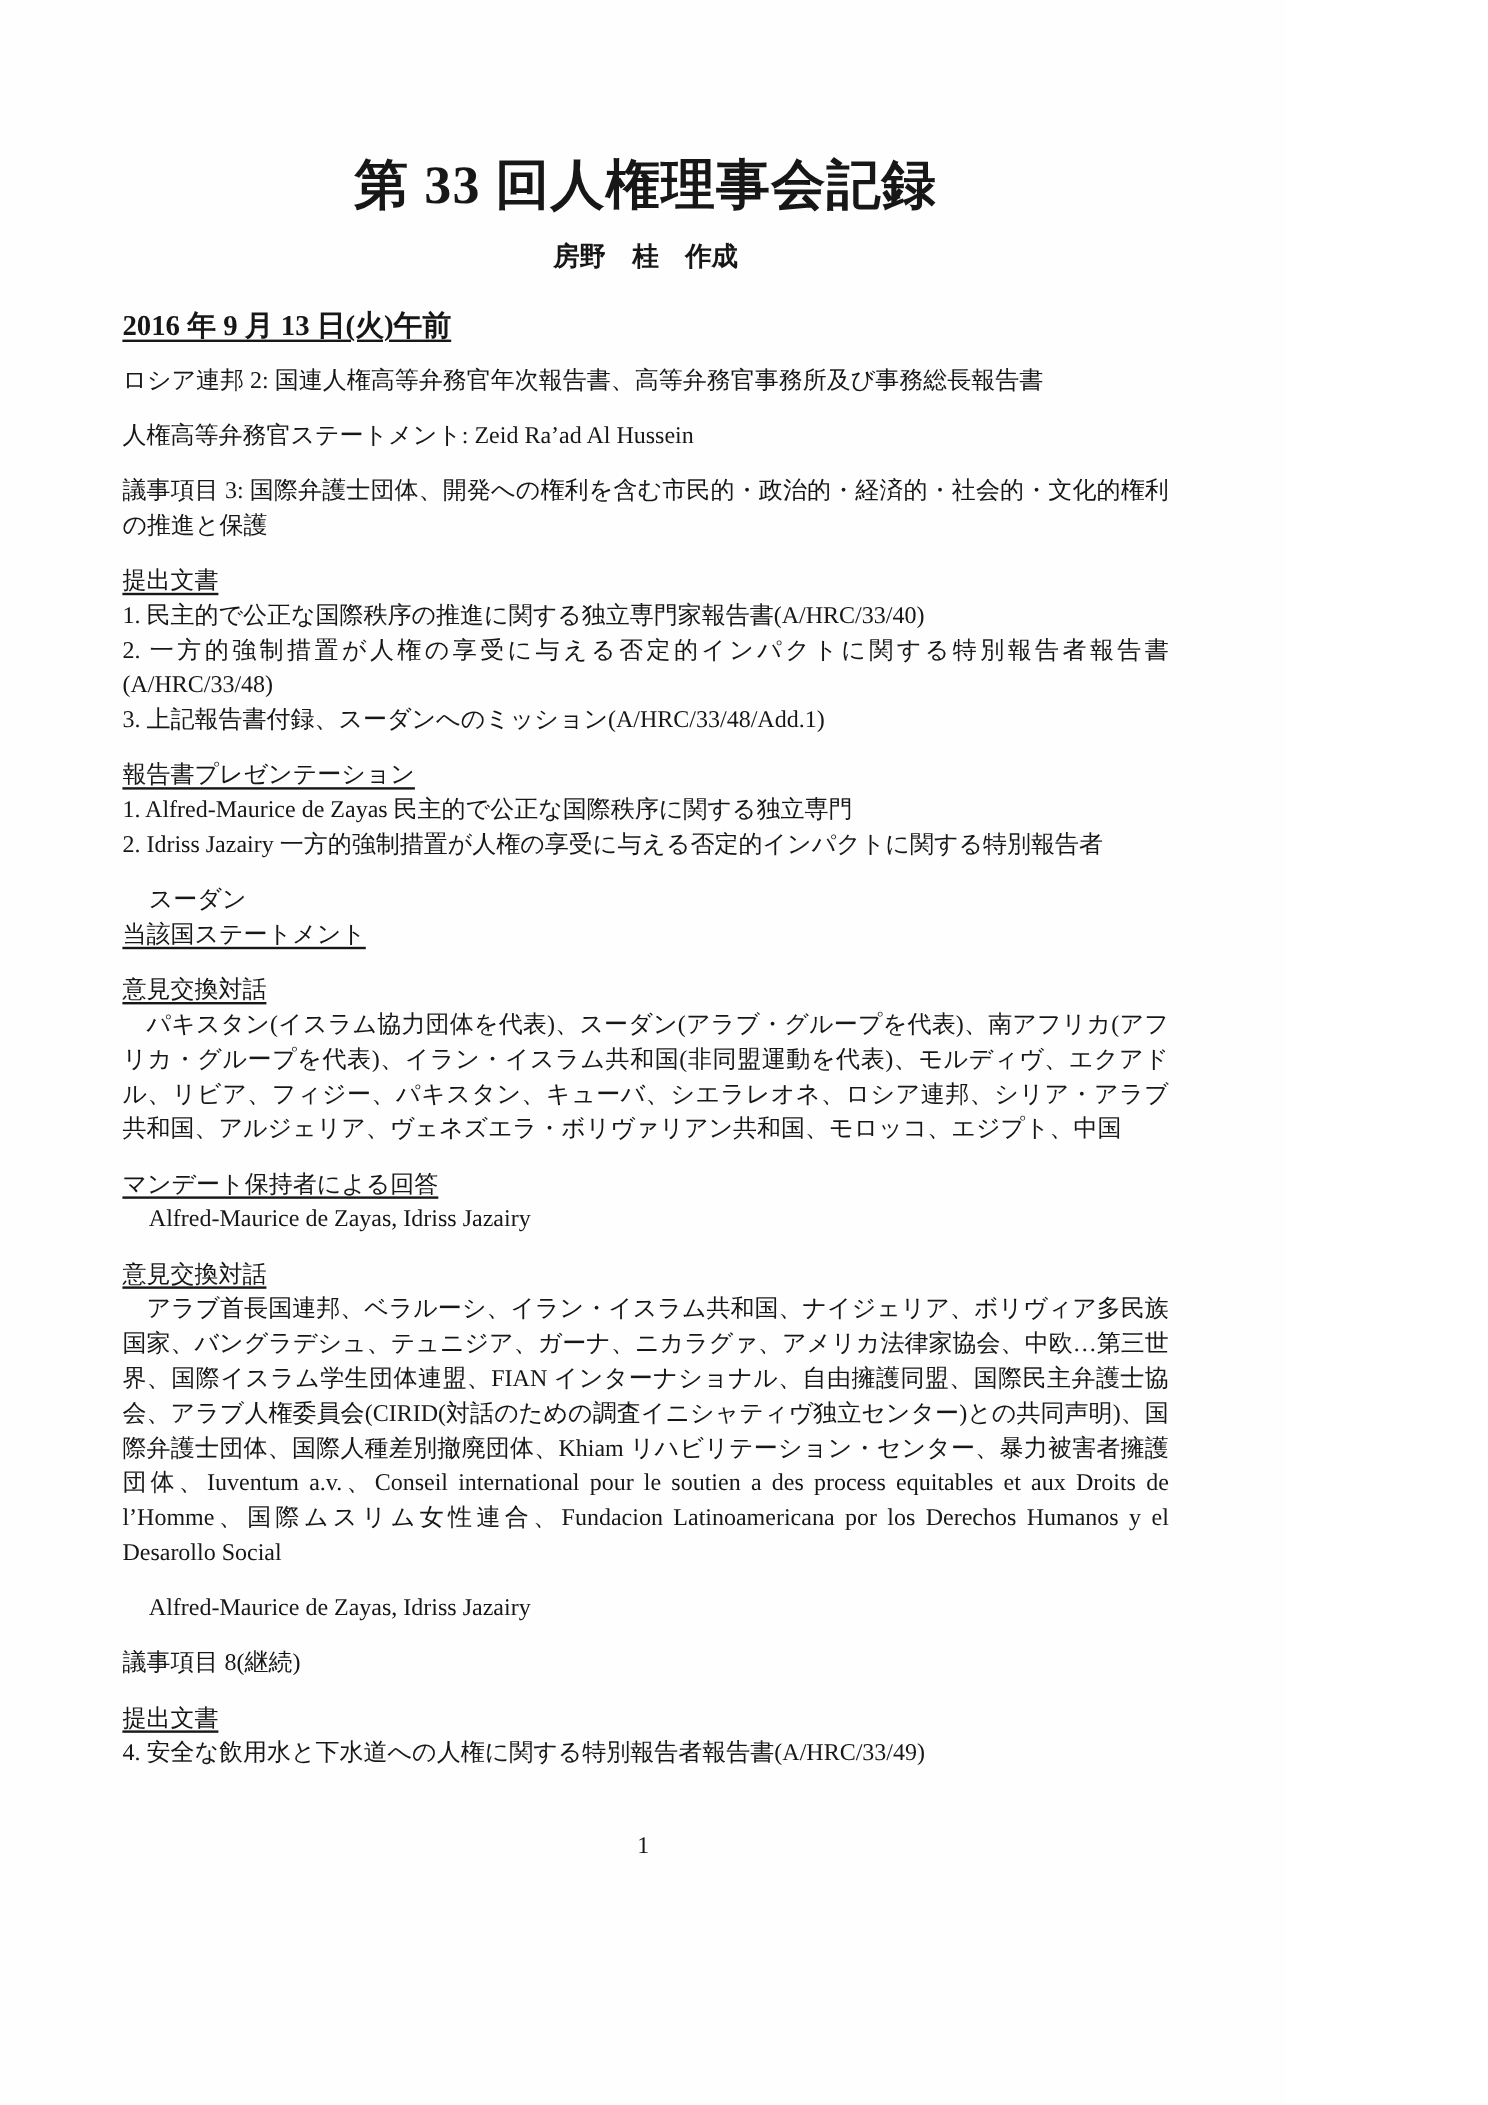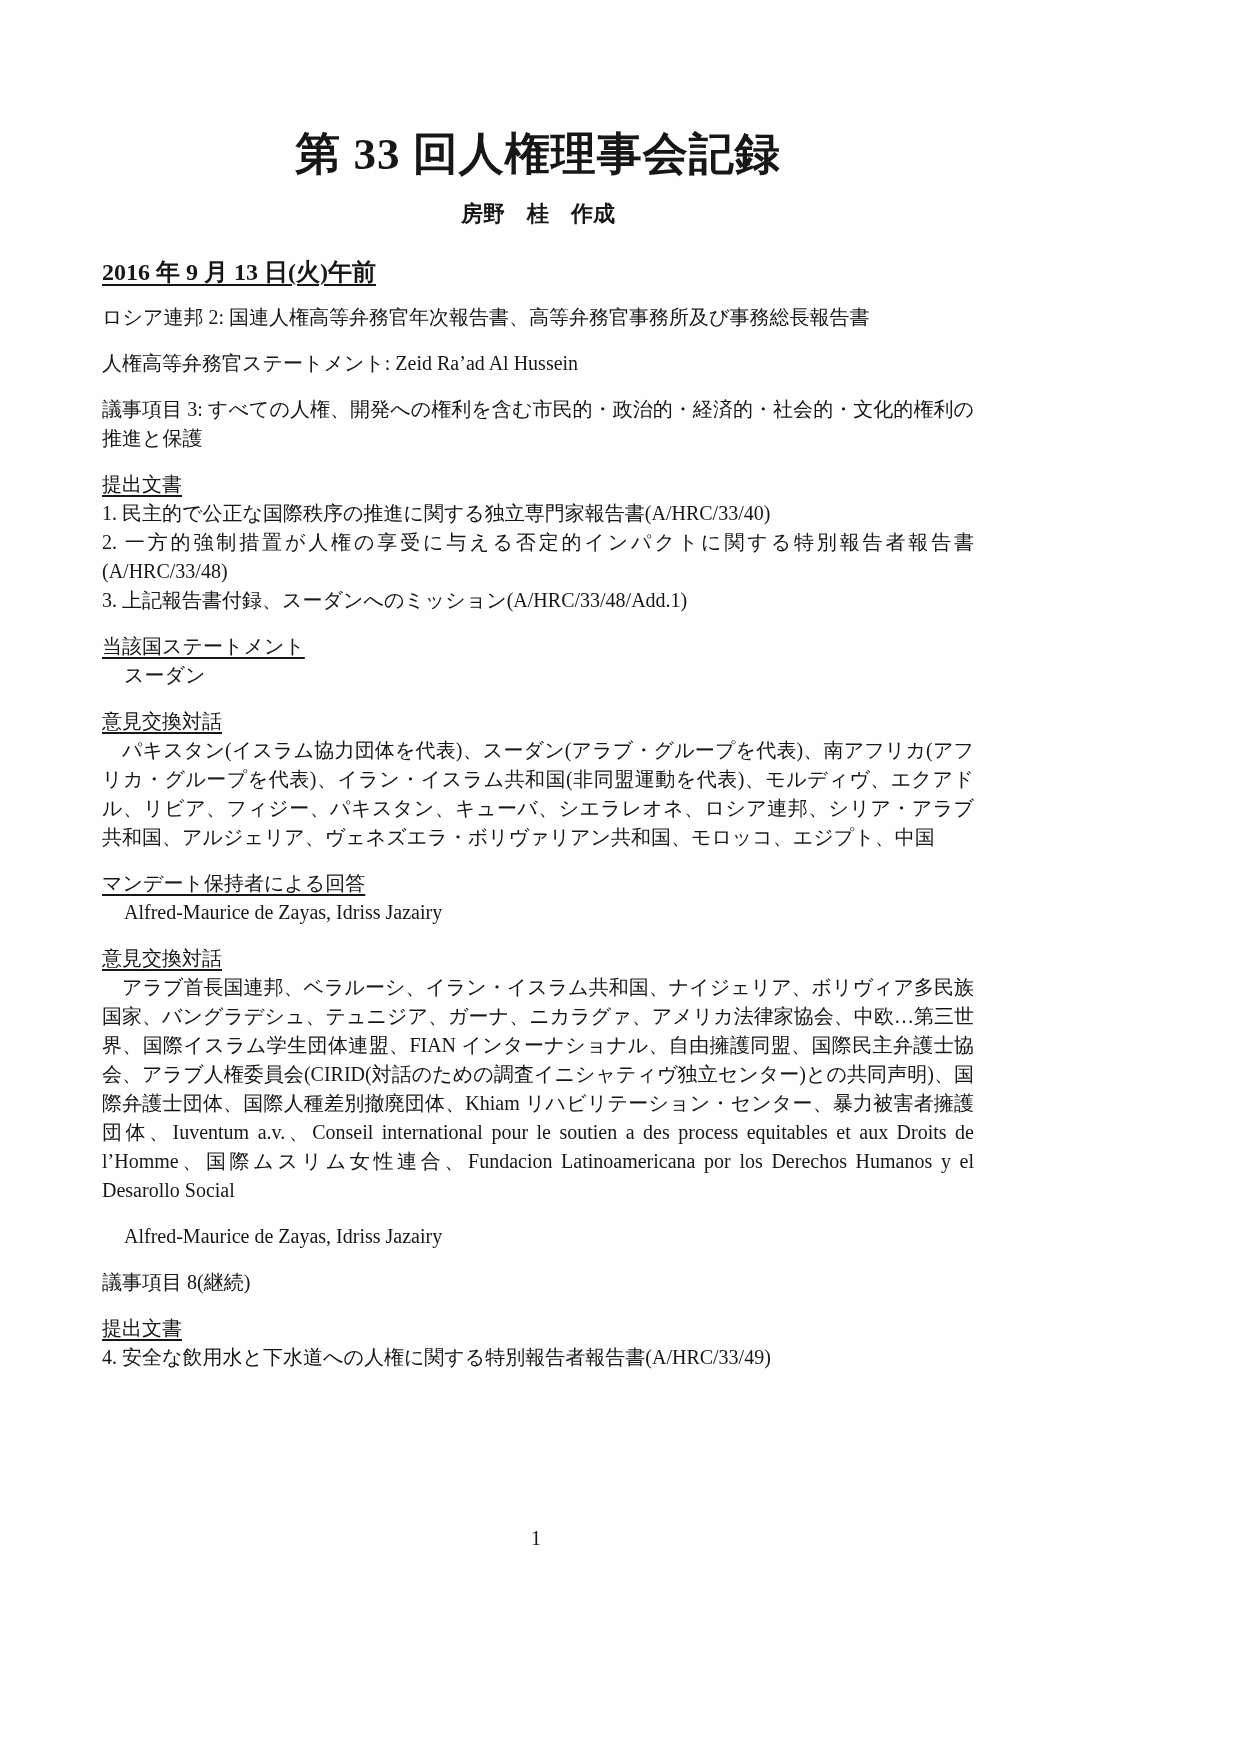--- a/index.html
+++ b/index.html
@@ -80,37 +80,44 @@
     <div class="author">房野　桂　作成</div>
 
     <div class="date-heading">
       <span class="u">2016 年 9 月 13 日(火)午前</span>
     </div>
 
     <p class="para just">ロシア連邦 2: 国連人権高等弁務官年次報告書、高等弁務官事務所及び事務総長報告書</p>
 
     <p class="para">人権高等弁務官ステートメント: Zeid Ra’ad Al Hussein</p>
 
-    <p class="para just">議事項目 3: すべての人権、開発への権利を含む市民的・政治的・経済的・社会的・文化的権利の推進と保護</p>
+    <p class="para just">議事項目 3: 国際弁護士団体、開発への権利を含む市民的・政治的・経済的・社会的・文化的権利の推進と保護</p>
 
     <div class="group">
       <div class="line">
         <span class="u-label">提出文書</span>
       </div>
       <div class="line just">1. 民主的で公正な国際秩序の推進に関する独立専門家報告書(A/HRC/33/40)</div>
       <div class="line just">2. 一方的強制措置が人権の享受に与える否定的インパクトに関する特別報告者報告書(A/HRC/33/48)</div>
       <div class="line just">3. 上記報告書付録、スーダンへのミッション(A/HRC/33/48/Add.1)</div>
     </div>
 
+    <div class="group">
+      <div class="line">
+        <span class="u-label">報告書プレゼンテーション</span>
+      </div>
+      <div class="line just">1. Alfred-Maurice de Zayas 民主的で公正な国際秩序に関する独立専門</div>
+      <div class="line just">2. Idriss Jazairy 一方的強制措置が人権の享受に与える否定的インパクトに関する特別報告者</div>
+    </div>
 
     <div class="group">
+      <div class="line pad-indent">スーダン</div>
       <div class="line">
         <span class="u-label">当該国ステートメント</span>
       </div>
-      <div class="line pad-indent">スーダン</div>
     </div>
 
     <div class="group">
       <div class="line">
         <span class="u-label">意見交換対話</span>
       </div>
       <div class="line just first-indent">パキスタン(イスラム協力団体を代表)、スーダン(アラブ・グループを代表)、南アフリカ(アフリカ・グループを代表)、イラン・イスラム共和国(非同盟運動を代表)、モルディヴ、エクアドル、リビア、フィジー、パキスタン、キューバ、シエラレオネ、ロシア連邦、シリア・アラブ共和国、アルジェリア、ヴェネズエラ・ボリヴァリアン共和国、モロッコ、エジプト、中国</div>
     </div>
 
     <div class="group">

